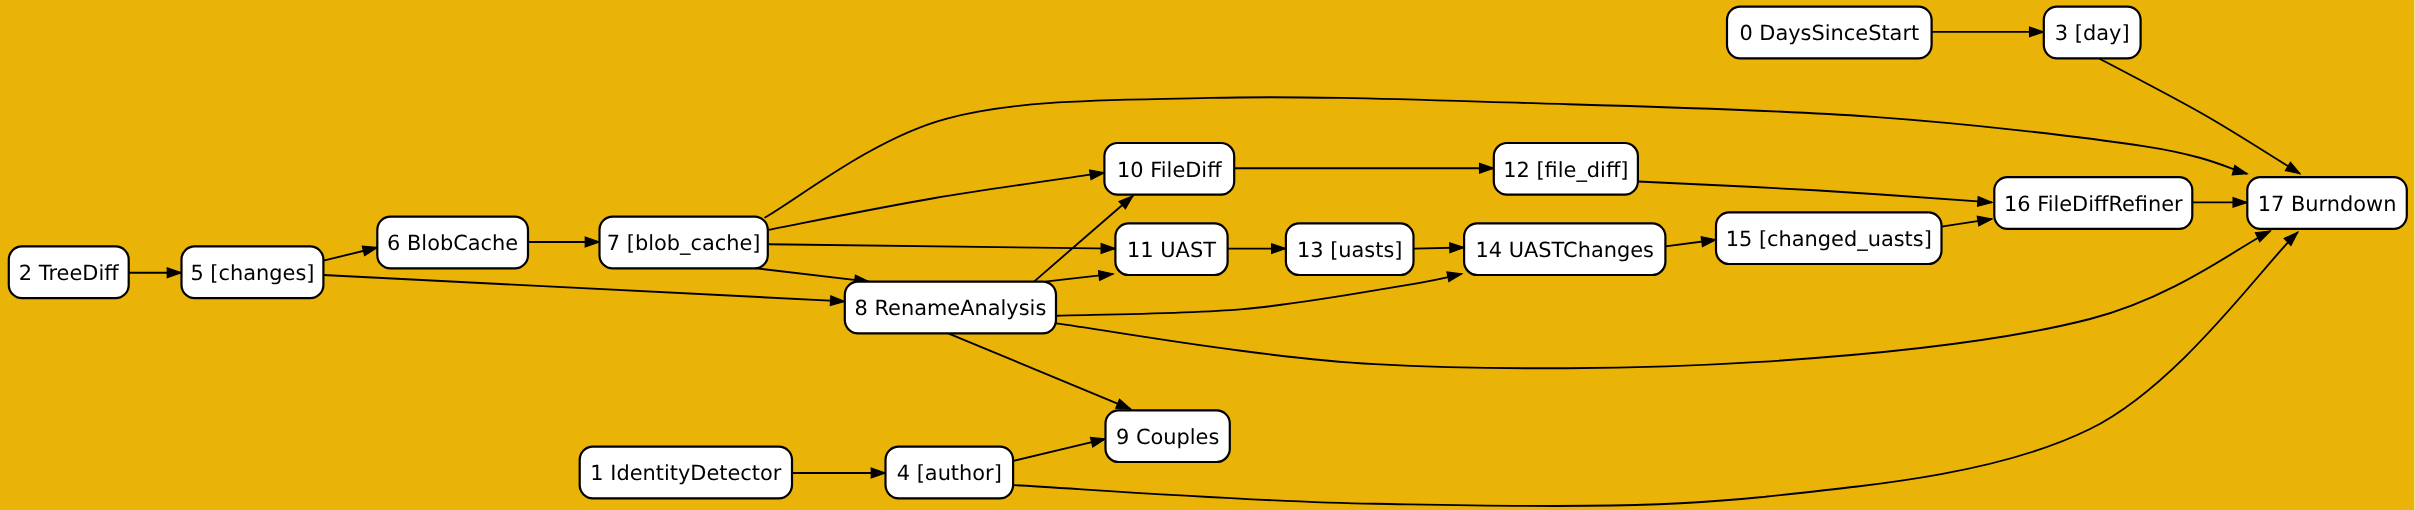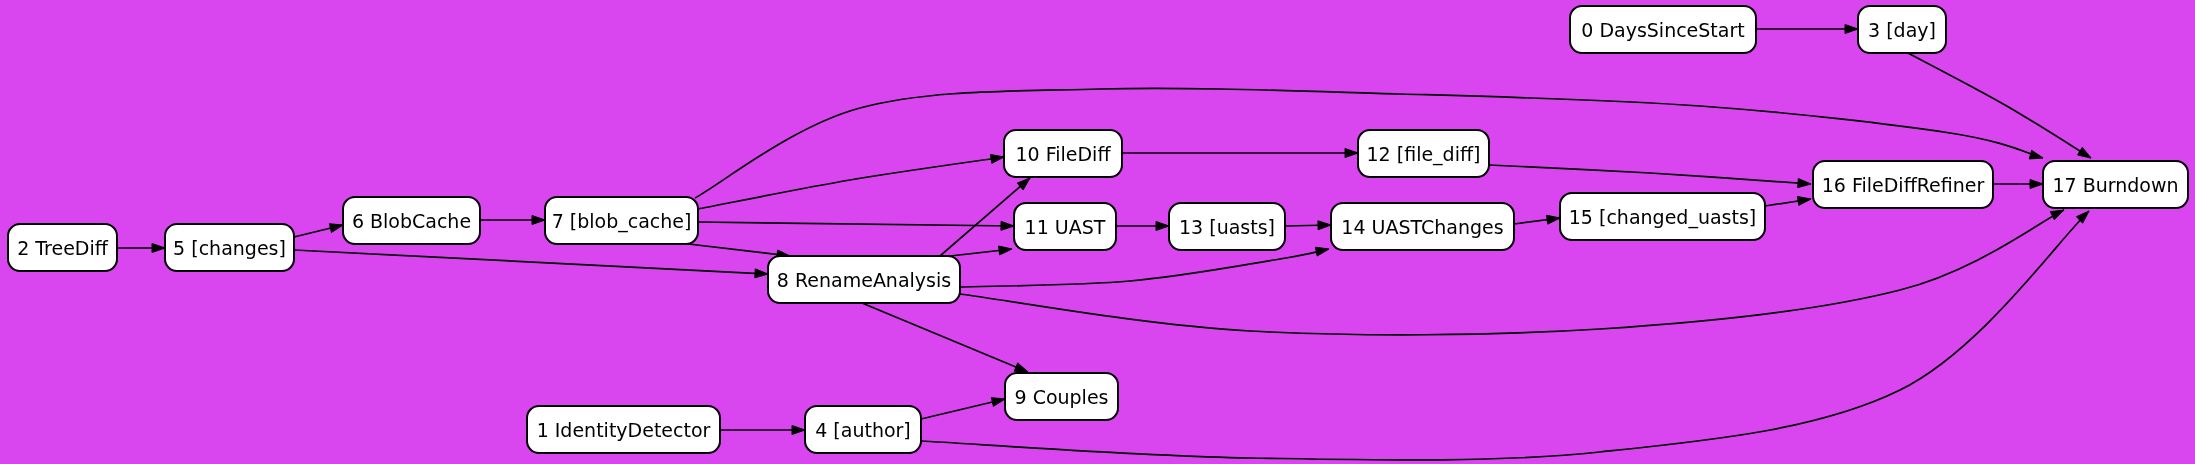--- a/index.html
+++ b/index.html
@@ -4,21 +4,21 @@
 <style>
   html, body {
     margin: 0;
     padding: 0;
     background: #ffffff;
   }
   .canvas-wrap {
     position: relative;
     width: 2195px;
     height: 464px;
-    background: #d946ef;
+    background: #eab308;
     font-family: "DejaVu Sans", sans-serif;
     text-align: right;
   }
   svg { display: block; }
   .edge {
     fill: none;
     stroke: #000000;
     stroke-width: 1.7;
   }
   .arrowhead {

